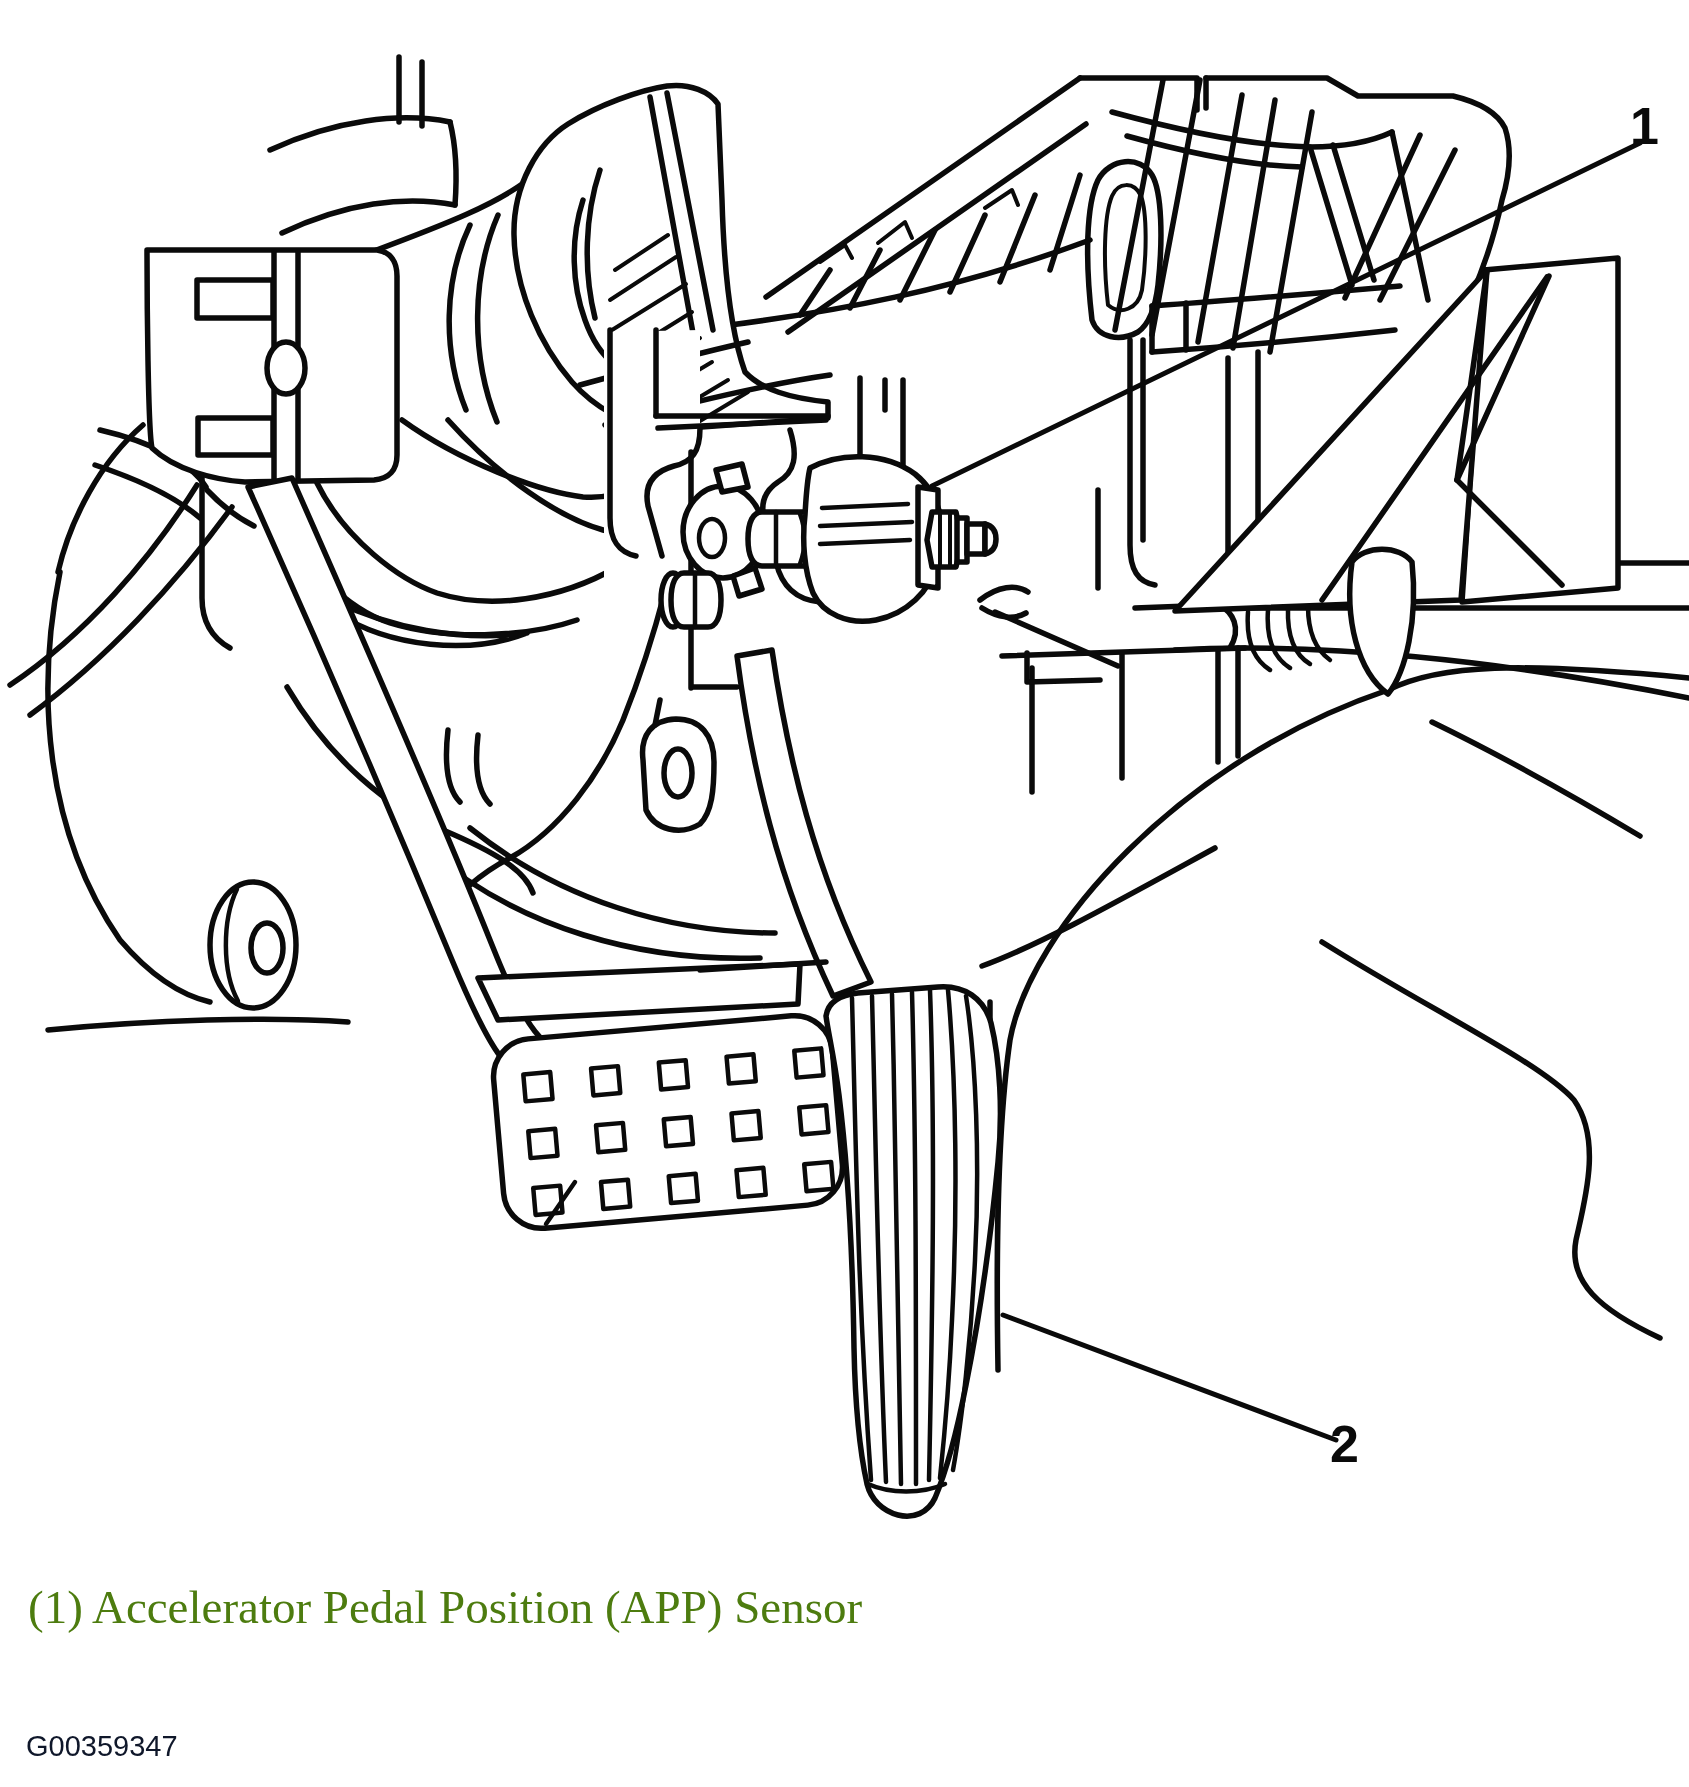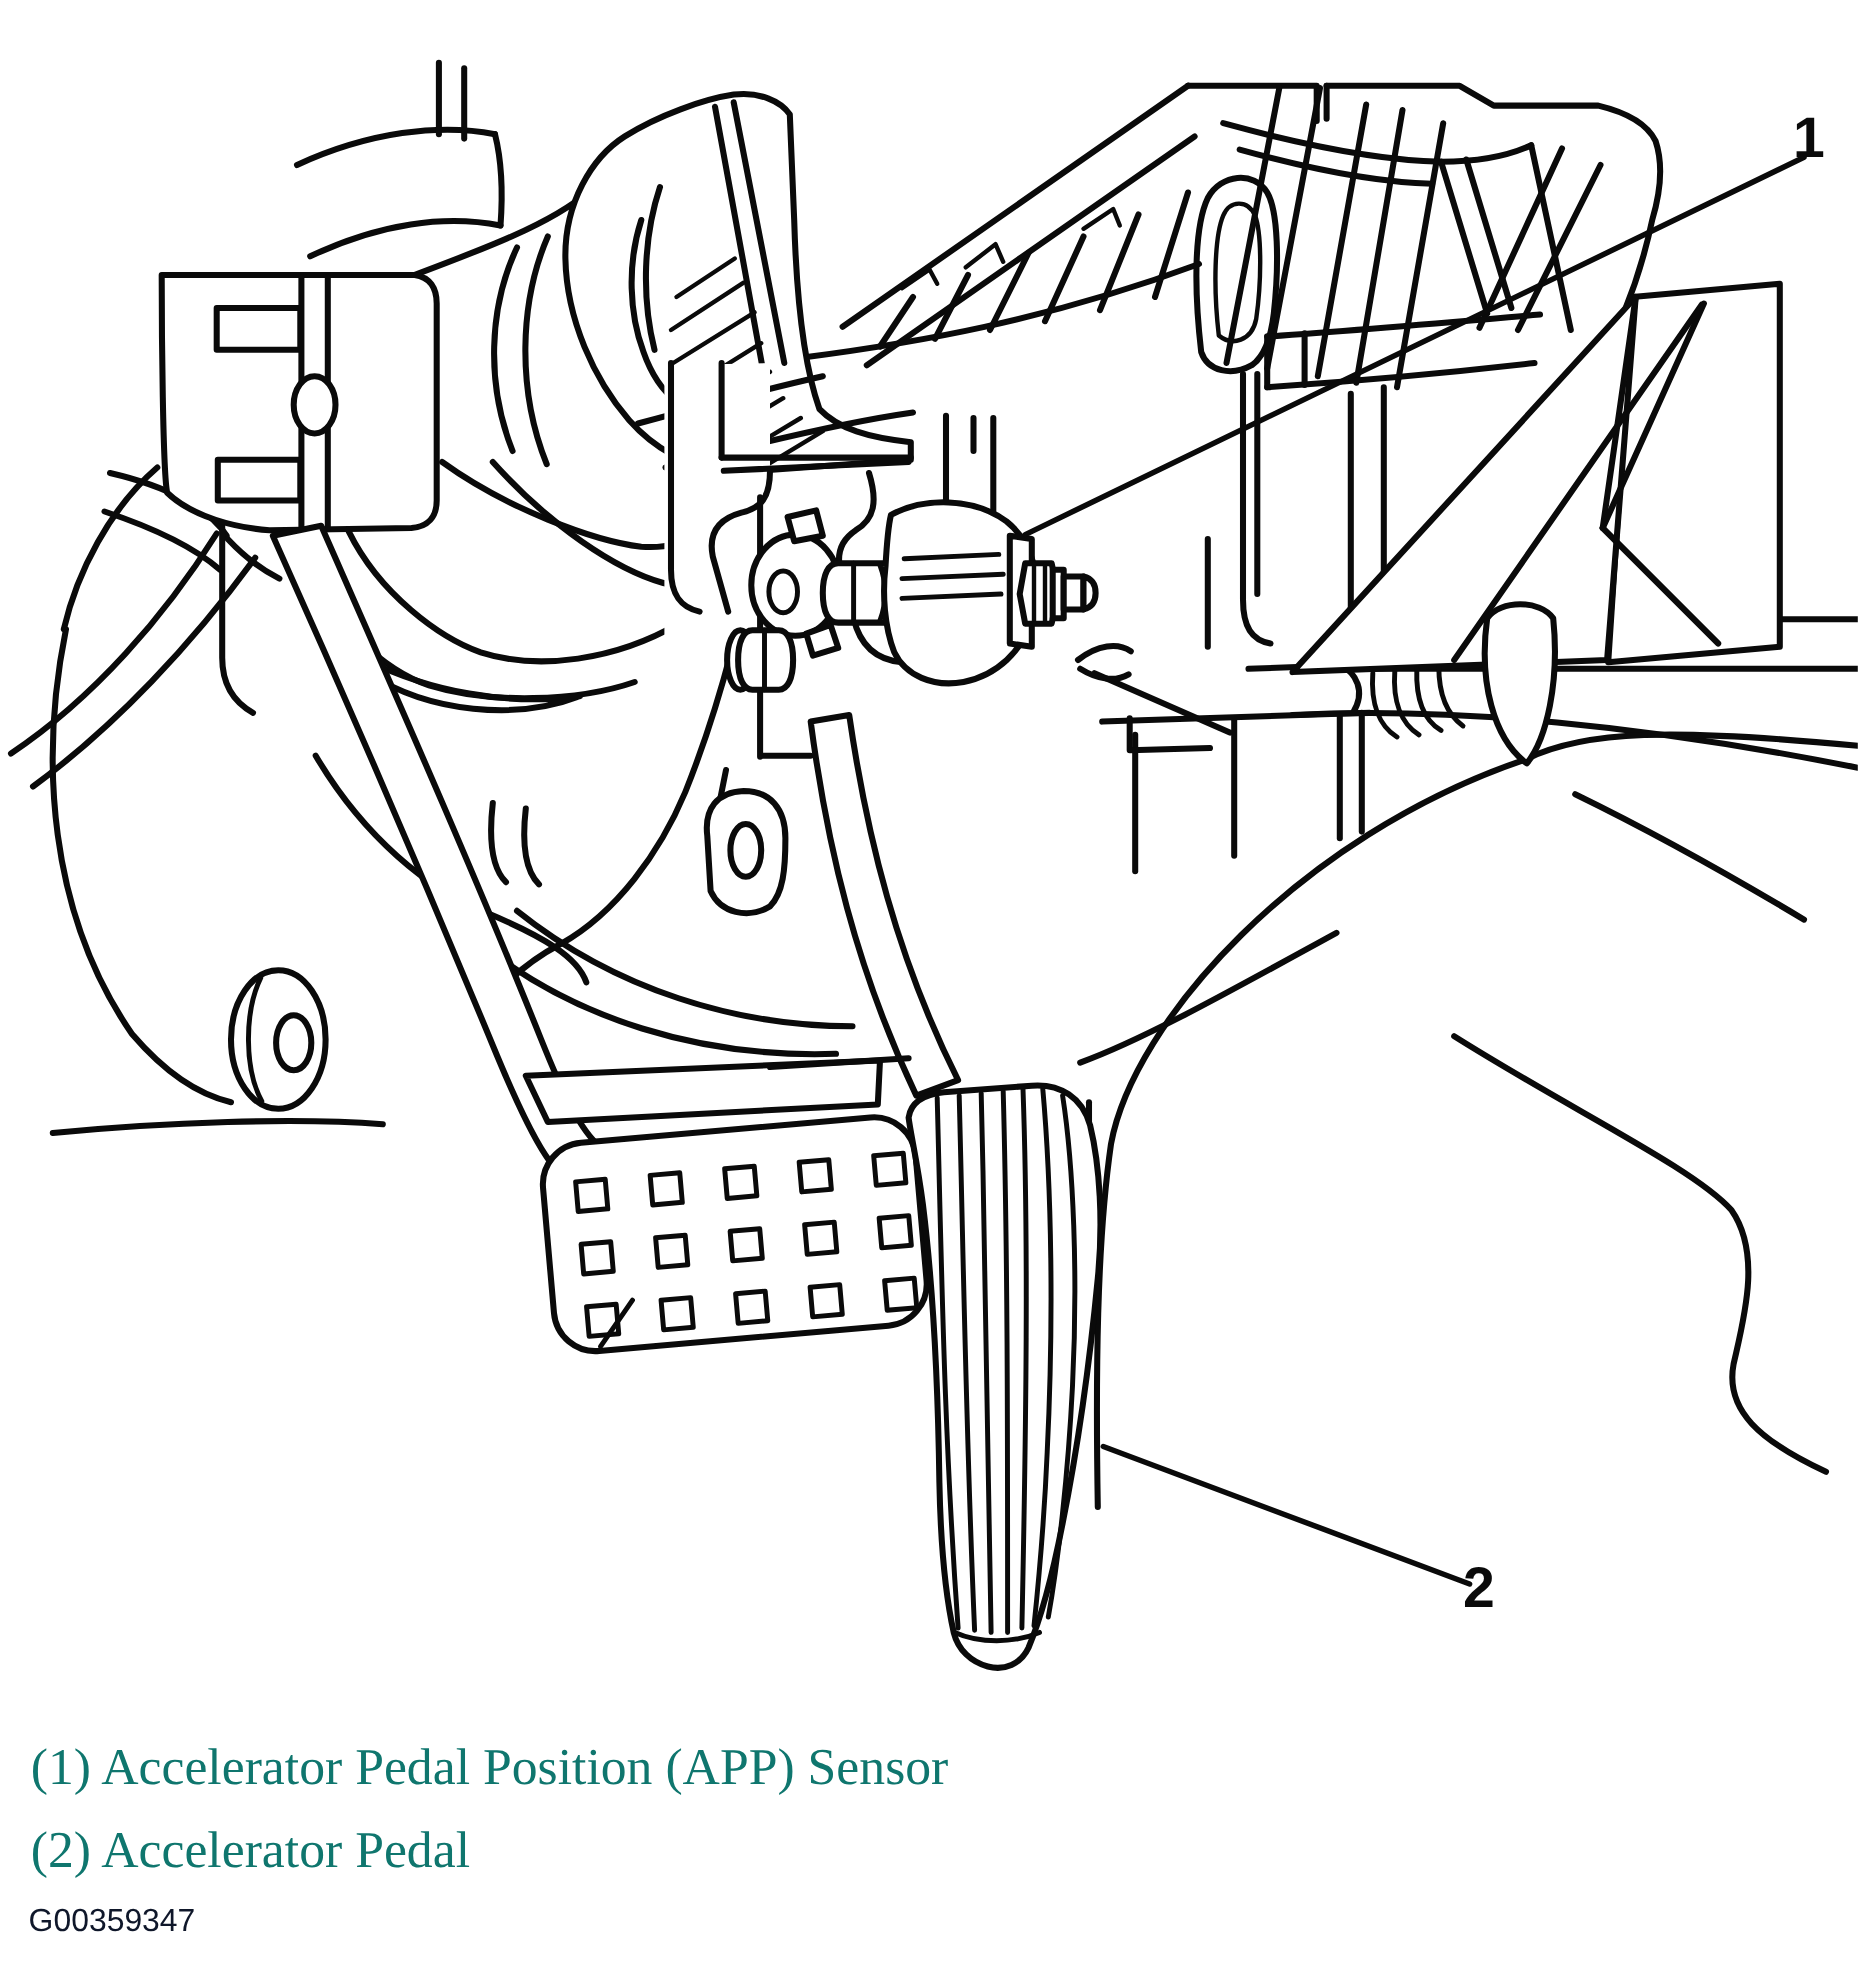--- a/index.html
+++ b/index.html
@@ -1,21 +1,21 @@
 <!DOCTYPE html>
 <html><head>
 <meta charset="utf-8">
 <style>
   html,body{margin:0;padding:0;background:#fff;}
   #stage{position:relative;width:1689px;height:1787px;background:#fff;overflow:hidden;
          font-family:"Liberation Serif", serif;}
   #art{position:absolute;left:0;top:0;}
   .callout{position:absolute;font-family:"Liberation Sans", sans-serif;font-weight:700;
            font-size:52px;color:#0a0a0a;line-height:1;}
-  .caption{position:absolute;left:28px;font-size:47px;color:#0f766e;white-space:nowrap;}
+  .caption{position:absolute;left:28px;font-size:47px;color:#4d7c0f;white-space:nowrap;}
   .figid{position:absolute;left:26px;font-family:"Liberation Sans", sans-serif;
          font-size:29px;color:#0f172a;}
 </style>
 </head>
 <body>
 
 <div id="stage">
 
 <svg id="art" width="1689" height="1787" viewBox="0 0 1689 1787" xmlns="http://www.w3.org/2000/svg">
   <g stroke="#0a0a0a" stroke-width="5.5" fill="none" stroke-linecap="round" stroke-linejoin="round">
@@ -256,15 +256,14 @@
       <path d="M 932,486 L 1640,143" stroke-width="5"></path>
       <path d="M 1003,1315 L 1336,1440" stroke-width="5"></path>
     </g>
   </g>
 </svg>
 
   <div class="callout" style="left:1630px;top:100px;">1</div>
   <div class="callout" style="left:1330px;top:1418px;">2</div>
 
   <div class="caption" style="top:1580px;">(1) Accelerator Pedal Position (APP) Sensor</div>
-  <div class="caption" style="top:1655px;">(2) Accelerator Pedal</div>
   <div class="figid" style="top:1730px;">G00359347</div>
 </div>
 
 </body></html>

